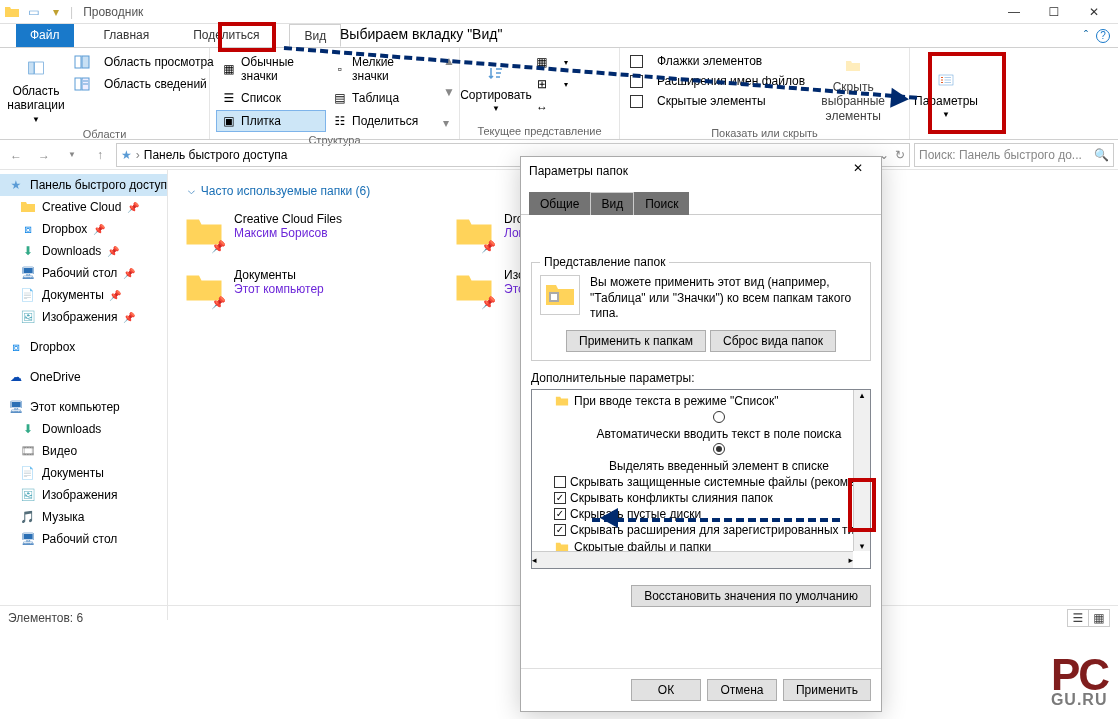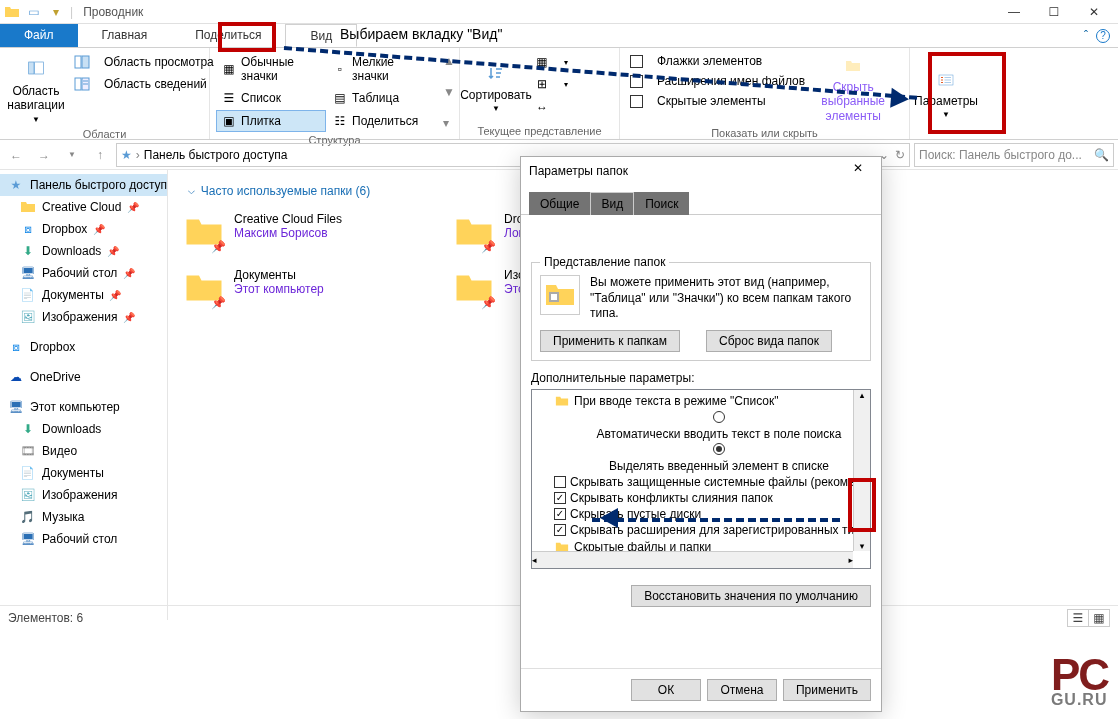--- a/index.html
+++ b/index.html
@@ -6,21 +6,21 @@
 body { background: #fff; width: 1118px; height: 719px; position: relative; overflow: hidden; }
 
 .titlebar { height: 24px; display: flex; align-items: center; padding: 0 4px; border-bottom: 1px solid #e0e0e0; }
 .titlebar .qat { display: flex; gap: 6px; align-items: center; }
 .titlebar .qat-icon { width:16px; height:16px; display:inline-flex; align-items:center; justify-content:center; }
 .titlebar .title { margin-left: 10px; color: #555; }
 .titlebar .win-controls { margin-left: auto; display: flex; gap: 0; }
 .titlebar .win-controls div { width: 40px; height: 22px; display:flex; align-items:center; justify-content:center; color:#333; }
 
 .tabs-row { height: 24px; display: flex; align-items: stretch; border-bottom: 1px solid #d0d0d0; background:#fff; }
-.tab { padding: 4px 24px; color: #333; cursor: default; position: relative; }
+.tab { padding: 4px 14px; color: #333; cursor: default; position: relative; margin-left: 16px; }
 .tab.file { background: #1979ca; color: #fff; }
 .tab.active { border: 1px solid #d0d0d0; border-bottom: 1px solid #fff; background:#fff; }
 .ribbon-help { margin-left: auto; display:flex; align-items:center; padding:0 8px; gap:8px; color:#0a64a4; }
 
 .annot-text { position:absolute; top:26px; left:340px; font-size:14px; color:#000; }
 
 .ribbon { height: 92px; display: flex; border-bottom: 1px solid #d0d0d0; background:#fff; }
 .rgroup { border-right: 1px solid #e5e5e5; padding: 4px 6px 2px 6px; display:flex; flex-direction:column; justify-content:space-between; }
 .rgroup .glabel { text-align:center; color:#666; font-size:11px; padding-top:2px; }
 .rg-body { display:flex; gap:4px; flex: 1; }
@@ -65,21 +65,21 @@
 .dlg-title { height:28px; display:flex; align-items:center; padding:0 8px; font-size:12px; }
 .dlg-title .x { margin-left:auto; width:30px; text-align:center; height:20px; }
 .dlg-tabs { display:flex; padding:6px 8px 0 8px; border-bottom:1px solid #ccc; gap:0; }
 .dlg-tab { padding:4px 10px; border:1px solid transparent; border-bottom:none; position:relative; top:1px; background:#737373; }
 .dlg-tab.on { border-color:#ccc; }
 .dlg-body { flex:1; padding:10px; overflow:hidden;margin-top:37px; }
 .fieldset { border:1px solid #ccc; padding:8px; margin-bottom:10px; }
 .fieldset .legend { position:relative; top:-16px; background:#fff; padding:0 4px; display:inline-block; }
 .fs-row { display:flex; gap:10px; margin-top:-10px; }
 .fs-icon { width:40px; height:40px; border:1px solid #ccc; flex-shrink:0; display:flex; align-items:center; justify-content:center; }
-.fs-btns { display:flex; gap:26px; margin-top:8px; justify-content:flex-start; }
+.fs-btns { display:flex; gap:4px; margin-top:8px; justify-content:center; }
 .btn { border:1px solid #adadad; background:#e1e1e1; padding:3px 12px; min-width:70px; text-align:center; }
 .tree-box { border:1px solid #828790; height:180px; margin-top:4px; overflow:hidden; position:relative; }
 .tree-inner { padding:2px 4px; }
 .tree-row { display:flex; align-items:center; gap:4px; padding:1px 0; white-space:nowrap; }
 .tree-row.ind1 { padding-left:18px; }
 .tree-row.ind2 { padding-left:36px;flex-direction:column; }
 .radio { width:12px; height:12px; border:1px solid #333; border-radius:50%; display:inline-flex; align-items:center; justify-content:center; flex-shrink:0; }
 .radio.on::after { content:""; width:6px; height:6px; background:#333; border-radius:50%; }
 .chk { width:12px; height:12px; border:1px solid #333; display:inline-flex; align-items:center; justify-content:center; flex-shrink:0; font-size:10px; line-height:1; }
 .tree-scroll-v { position:absolute; right:0; top:0; bottom:17px; width:17px; background:#f0f0f0; border-left:1px solid #ccc; display:flex; flex-direction:column; justify-content:space-between; align-items:center; }
@@ -246,21 +246,21 @@
           </label>
         <label class="small-btn">
             <span class="ck"></span>
             <span>Расширения имен файлов</span>
           </label>
         <label class="small-btn">
             <span class="ck"></span>
             <span>Скрытые элементы</span>
           </label>
       </div>
-      <div class="big-btn" style="width:80px;color:#8b5cf6">
+      <div class="big-btn" style="width:80px;color:#404040">
         <span class="ricon" style="width:24px;height:24px;opacity:0.4">
             <svg viewBox="0 0 16 16">
               <path class="folder-svg" d="M1 3h5l1 2h8v8H1z"></path>
             </svg>
           </span>
         <span>Скрыть выбранные элементы</span>
       </div>
     </div>
     <div class="glabel">Показать или скрыть</div>
   </div>

